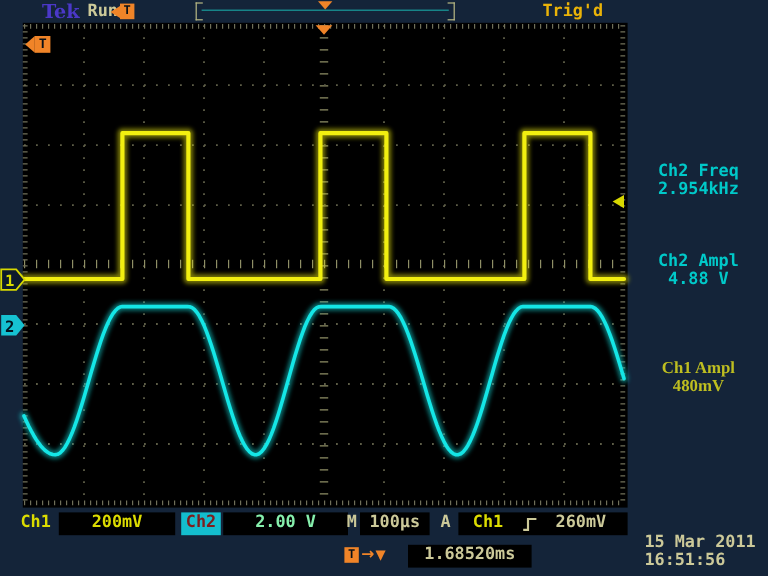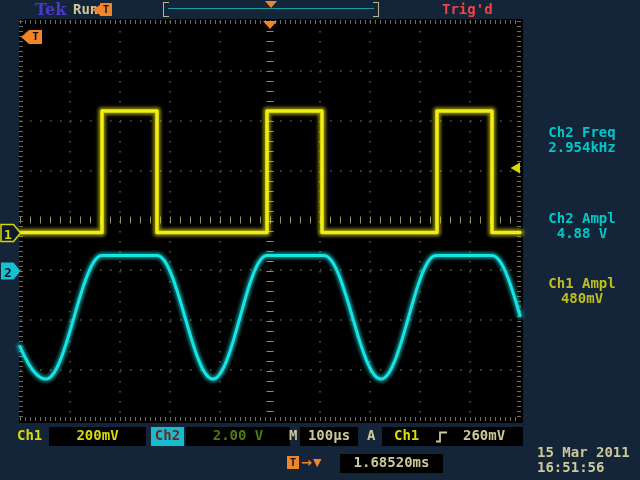--- a/index.html
+++ b/index.html
@@ -6,21 +6,21 @@
   body{
     width:640px;height:480px;position:relative;overflow:hidden;
     background:#142439;
     font-family:"DejaVu Sans Mono","Liberation Mono",monospace;
     -webkit-font-smoothing:none;
   }
   .abs{position:absolute;}
   
   .logo{left:3px;top:0px;font:bold 16px "DejaVu Serif",serif;color:#4b38c8;letter-spacing:0;margin-left:32px;}
   .run{left:33px;top:1px;font:bold 14px "DejaVu Sans Mono",monospace;color:#ccc999;padding-left:40px;}
-  .trigd{left:442px;top:1px;font:bold 14px "DejaVu Sans Mono",monospace;color:#ef4444;}
+  .trigd{left:452px;top:1px;font:bold 14px "DejaVu Sans Mono",monospace;color:#eab308;}
   .tri-left{width:0;height:0;border-top:5px solid transparent;border-bottom:5px solid transparent;border-right:8px solid #f08428;}
   .tsq{background:#f08428;color:#081018;text-align:center;font:bold 10px "DejaVu Sans Mono",monospace;}
   .tri-down{width:0;height:0;border-left:6px solid transparent;border-right:6px solid transparent;border-top:7px solid #f08428;}
   .bracket{width:5px;height:13px;top:2px;border-top:1px solid #b8b884;border-bottom:1px solid #b8b884;}
   .bl{border-left:1px solid #b8b884;}
   .br{border-right:1px solid #b8b884;}
   .recline{top:8px;height:1px;background:#1a9c9c;}
   
   .screen{left:19px;top:19px;width:504px;height:404px;background:#000;}
   svg{position:absolute;left:0;top:0;pointer-events:none;}
@@ -105,38 +105,38 @@
   </g>
   <polygon points="510.5,168 520,162.5 520,173.5" fill="#d8d800"></polygon>
 </svg>
 
 <div class="abs tri-down" style="left:263px;top:21px;border-left-width:7px;border-right-width:7px;border-top-width:8px;"></div>
 <div class="abs" style="left:21px;top:30px;width:22px;height:14px;">
   <div class="abs tri-left" style="left:0;top:0px;border-top-width:7px;border-bottom-width:7px;"></div>
   <div class="abs tsq" style="left:8px;top:0;width:13px;height:14px;line-height:14px;font-size:11px;">T</div>
 </div>
 
-<div class="abs meas cyan" style="top:125px;">
+<div class="abs meas cyan" style="top:136px;">
   <div>Ch2 Freq</div>
   <div>2.954kHz</div>
 </div>
 <div class="abs meas cyan" style="top:211px;">
   <div>Ch2 Ampl</div>
   <div>4.88 V</div>
 </div>
-<div class="abs meas oliv" style="top:276px;">
+<div class="abs meas oliv" style="top:300px;font-family:Liberation Serif, serif;">
   <div>Ch1 Ampl</div>
   <div>480mV</div>
 </div>
 
 <div class="abs rd yel" style="left:17px;">Ch1</div>
 <div class="abs rd box yel" style="left:49px;width:97px;">200mV</div>
 
 <div class="abs rd chip" style="left:151px;width:33px;">Ch2</div>
-<div class="abs rd box" style="left:186px;width:104px;color:#4d7c0f;">2.00 V</div>
+<div class="abs rd box" style="left:186px;width:104px;color:#86efac;">2.00 V</div>
 
 <div class="abs rd khaki" style="left:289px;">M</div>
 <div class="abs rd box khaki" style="left:300px;width:58px;">100µs</div>
 
 <div class="abs rd khaki" style="left:367px;">A</div>
 <div class="abs rd box" style="left:382px;width:141px;">
   <span class="abs yel" style="left:12px;">Ch1</span>
   <svg class="abs" style="left:53px;top:3px;" width="14" height="14" viewBox="0 0 14 14">
     <path d="M1,11.5 H5 V2.5 H12" fill="none" stroke="#ccc999" stroke-width="1.8"></path>
   </svg>

